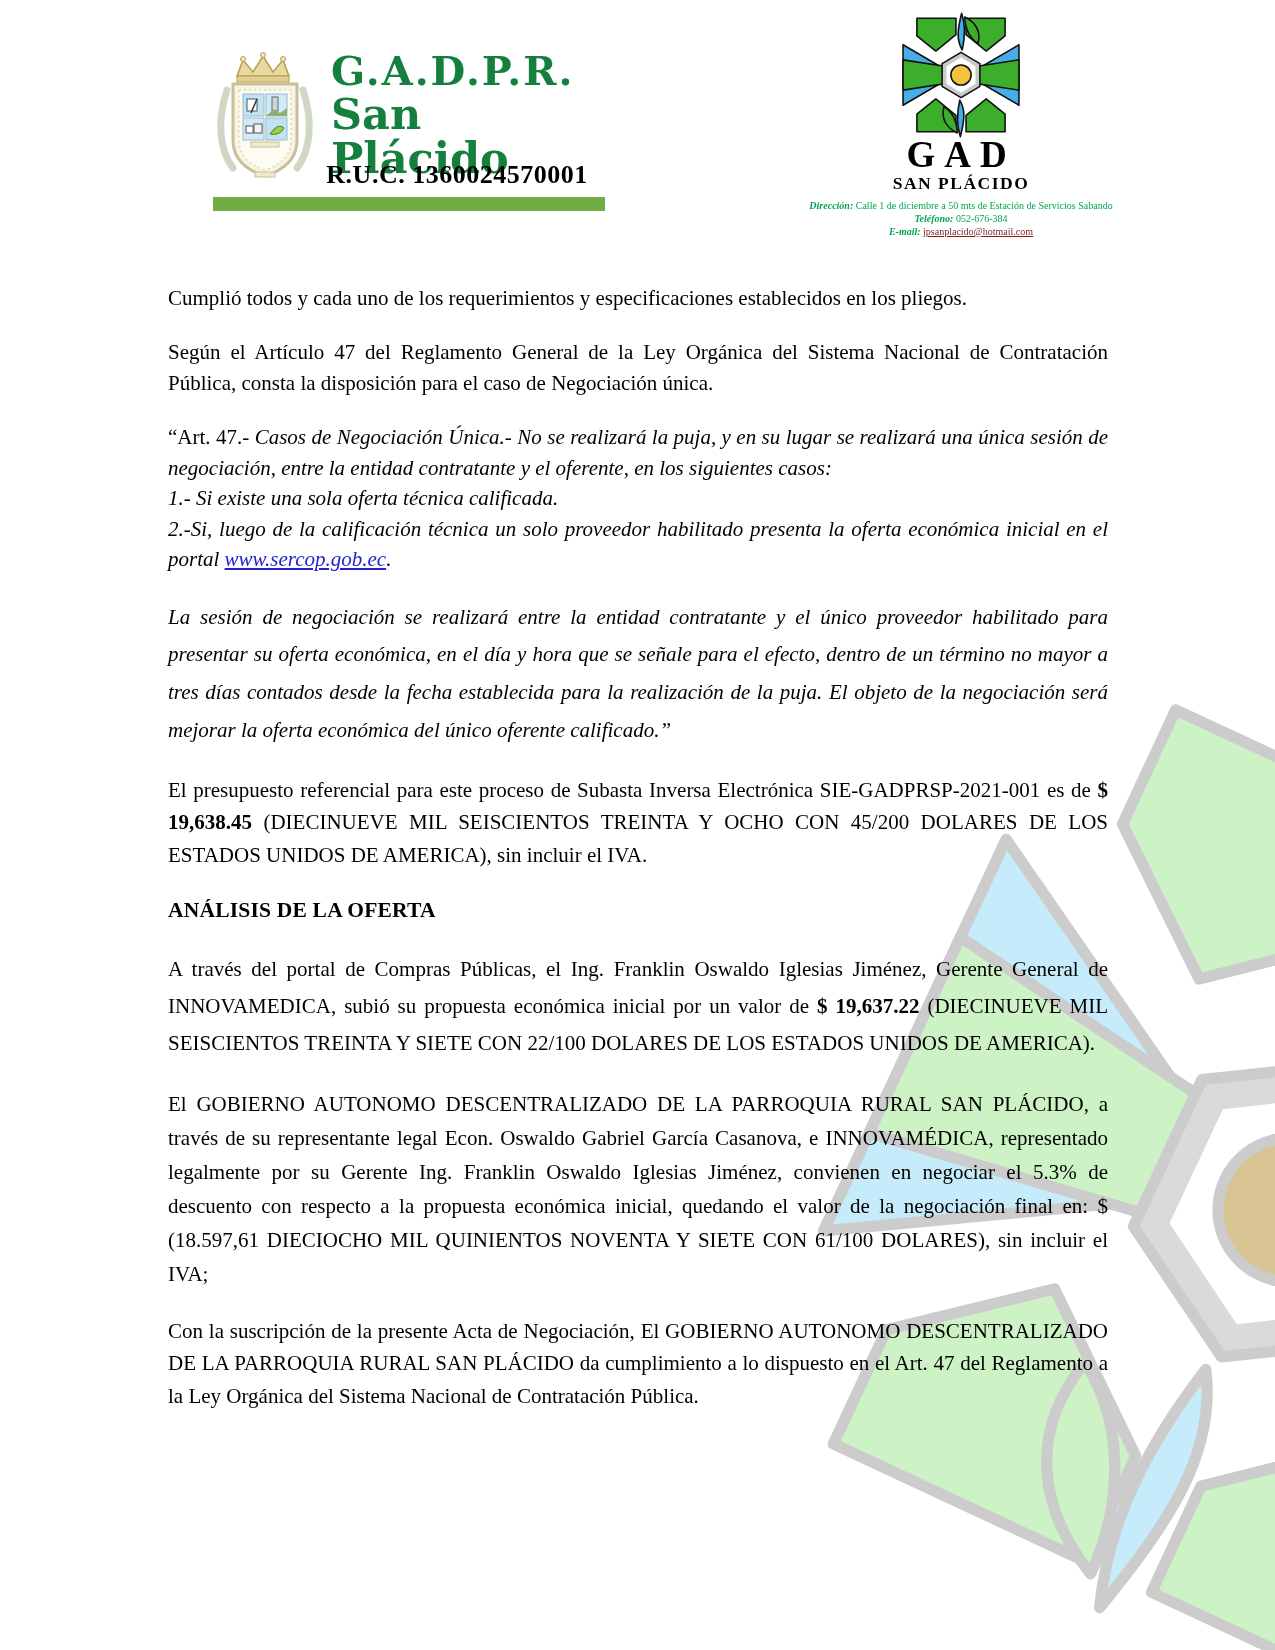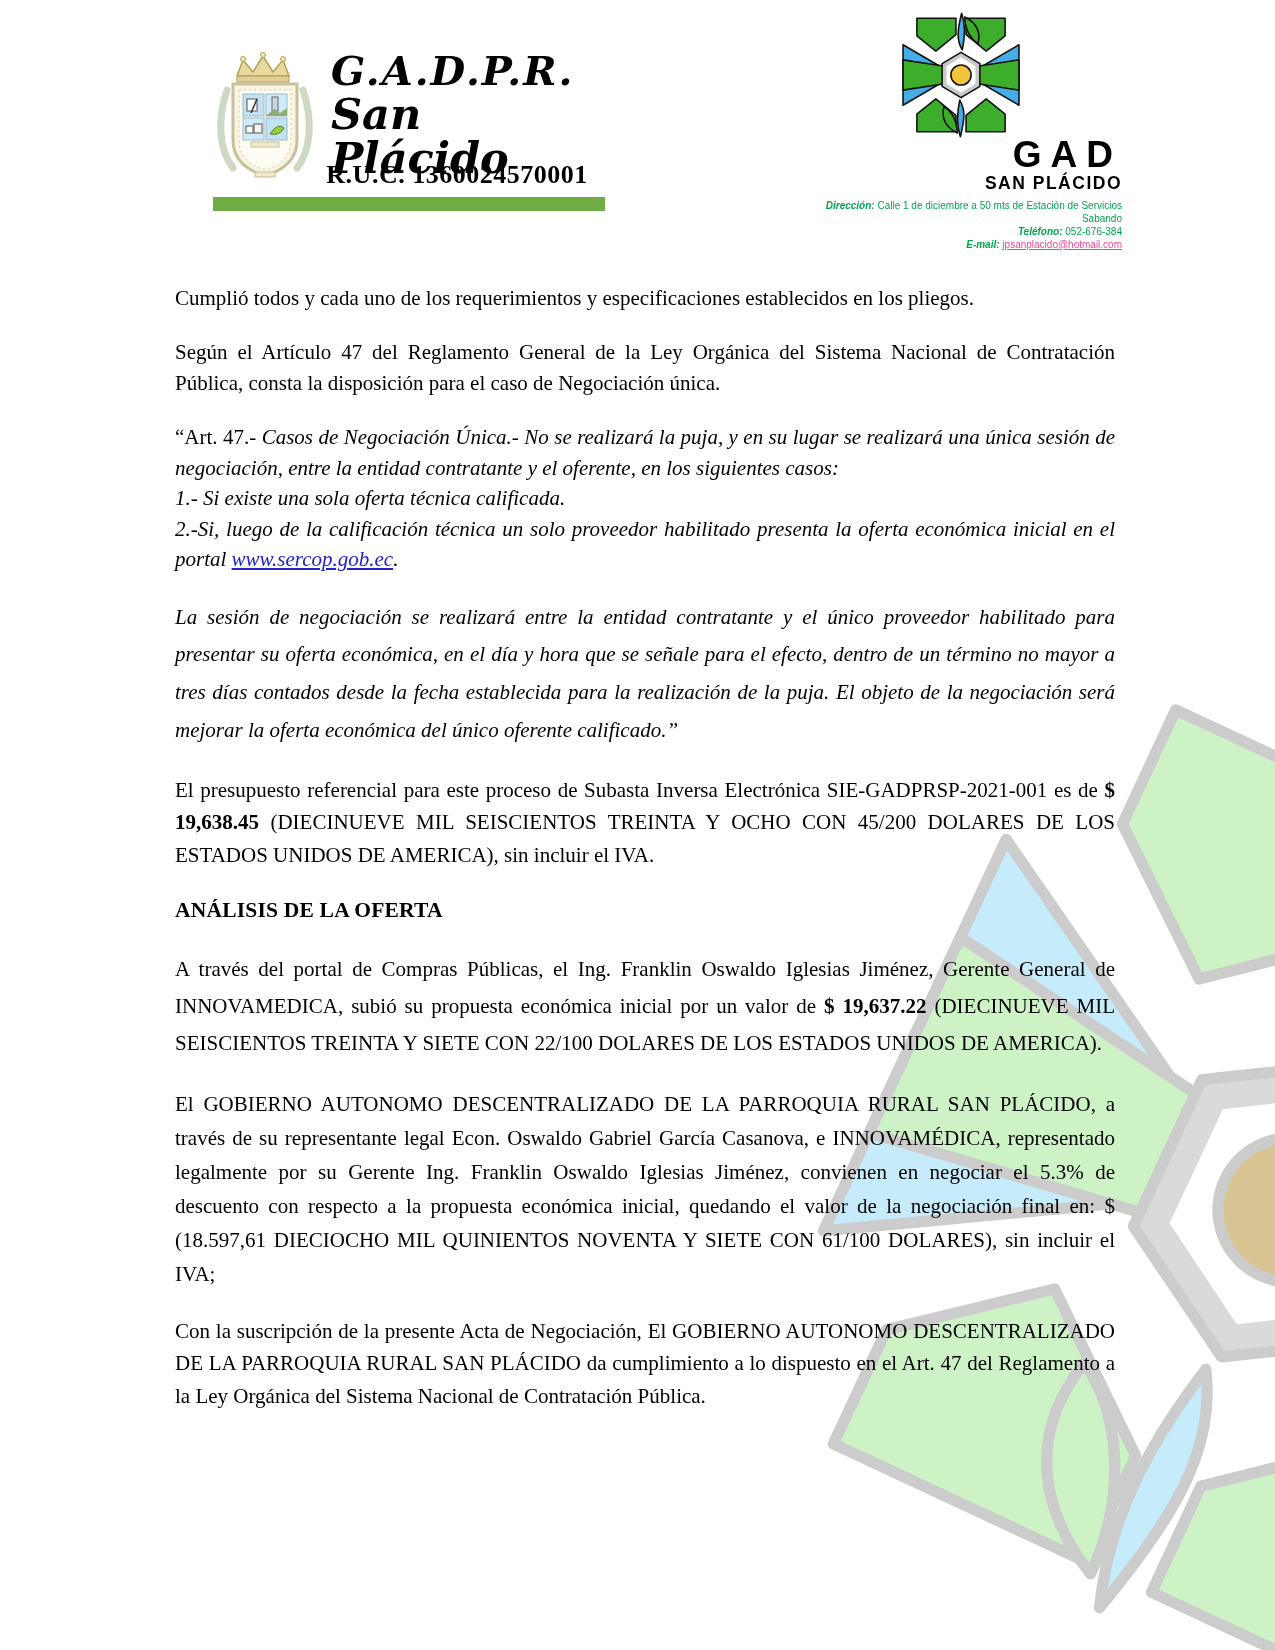--- a/index.html
+++ b/index.html
@@ -14,40 +14,40 @@
     transform:rotate(25deg);transform-origin:50% 50%;
     z-index:0;
     --green:#cdf2c5;--blue:#c6ecfc;--gray:#dadada;--yellow:#d8c593;
     --ink:#cccccc;--paper:#ffffff;
   }
   
   .brand-left{position:absolute;left:213px;top:50px;width:392px;z-index:2;}
   .brand-row{display:flex;align-items:flex-start;}
   .crest{width:104px;height:136px;flex:0 0 auto;}
   .org-script{flex:1;padding-left:14px;
-    font-family:"DejaVu Serif", serif;font-style:italic;font-weight:bold;
-    color:#000000;line-height:1.04;}
+    font-family:"DejaVu Serif", serif;font-weight:bold;
+    color:#15803d;line-height:1.04;}
   .org-script .l1{font-size:40px;letter-spacing:2px;}
   .org-script .l2{font-size:43px;}
   .ruc{margin-top:-26px;text-align:center;padding-left:96px;
     font-weight:bold;font-size:26px;color:#000000;letter-spacing:.5px;}
   .brand-bar{margin-top:7px;height:14px;background:#6fae44;width:100%;}
   
-  .brand-right{position:absolute;left:800px;top:12px;width:322px;text-align:right;z-index:2;
-    font-family:Liberation Sans, sans-serif;}
+  .brand-right{position:absolute;left:800px;top:12px;width:322px;text-align:center;z-index:2;
+    font-family:Liberation Serif, serif;}
   .gad-logo{width:132px;height:126px;margin:0 auto;display:block;
     --green:#3dae2b;--blue:#45aee8;--gray:#c9c9c9;--yellow:#f2c33d;
     --ink:#111111;--paper:#ffffff;}
   .gad-word{font-size:37px;font-weight:800;letter-spacing:9px;line-height:.9;color:#000;}
   .gad-sub{font-size:17.5px;font-weight:800;letter-spacing:1.5px;color:#000;margin-top:2px;}
   .contact{margin-top:6px;font-size:10px;line-height:1.28;color:#00a651;}
   .contact .lbl{font-weight:bold;font-style:italic;}
-  .email-link{color:#ec4899;text-decoration:underline;cursor:pointer;}
+  .email-link{color:#7f1d1d;text-decoration:underline;cursor:pointer;}
   
-  .doc-body{position:absolute;left:175px;top:283px;width:940px;z-index:1;
+  .doc-body{position:absolute;left:168px;top:283px;width:940px;z-index:1;
     font-size:21px;text-align:justify;}
   .doc-body p{margin:0 0 24px 0;line-height:1.45;}
   .p-quote{font-style:italic;line-height:1.55;}
   .p-quote .rm{font-style:normal;}
   .p-wide{line-height:1.8 !important;font-style:italic;}
   .p-offer{line-height:1.78 !important;}
   .p-negotiate{line-height:1.62 !important;}
   .p-final{line-height:1.55 !important;}
   .heading{font-weight:bold;margin:0 0 24px 0;font-size:21.5px;letter-spacing:.2px;}
   .sercop-link{color:#2222cc;text-decoration:underline;cursor:pointer;font-style:italic;}

